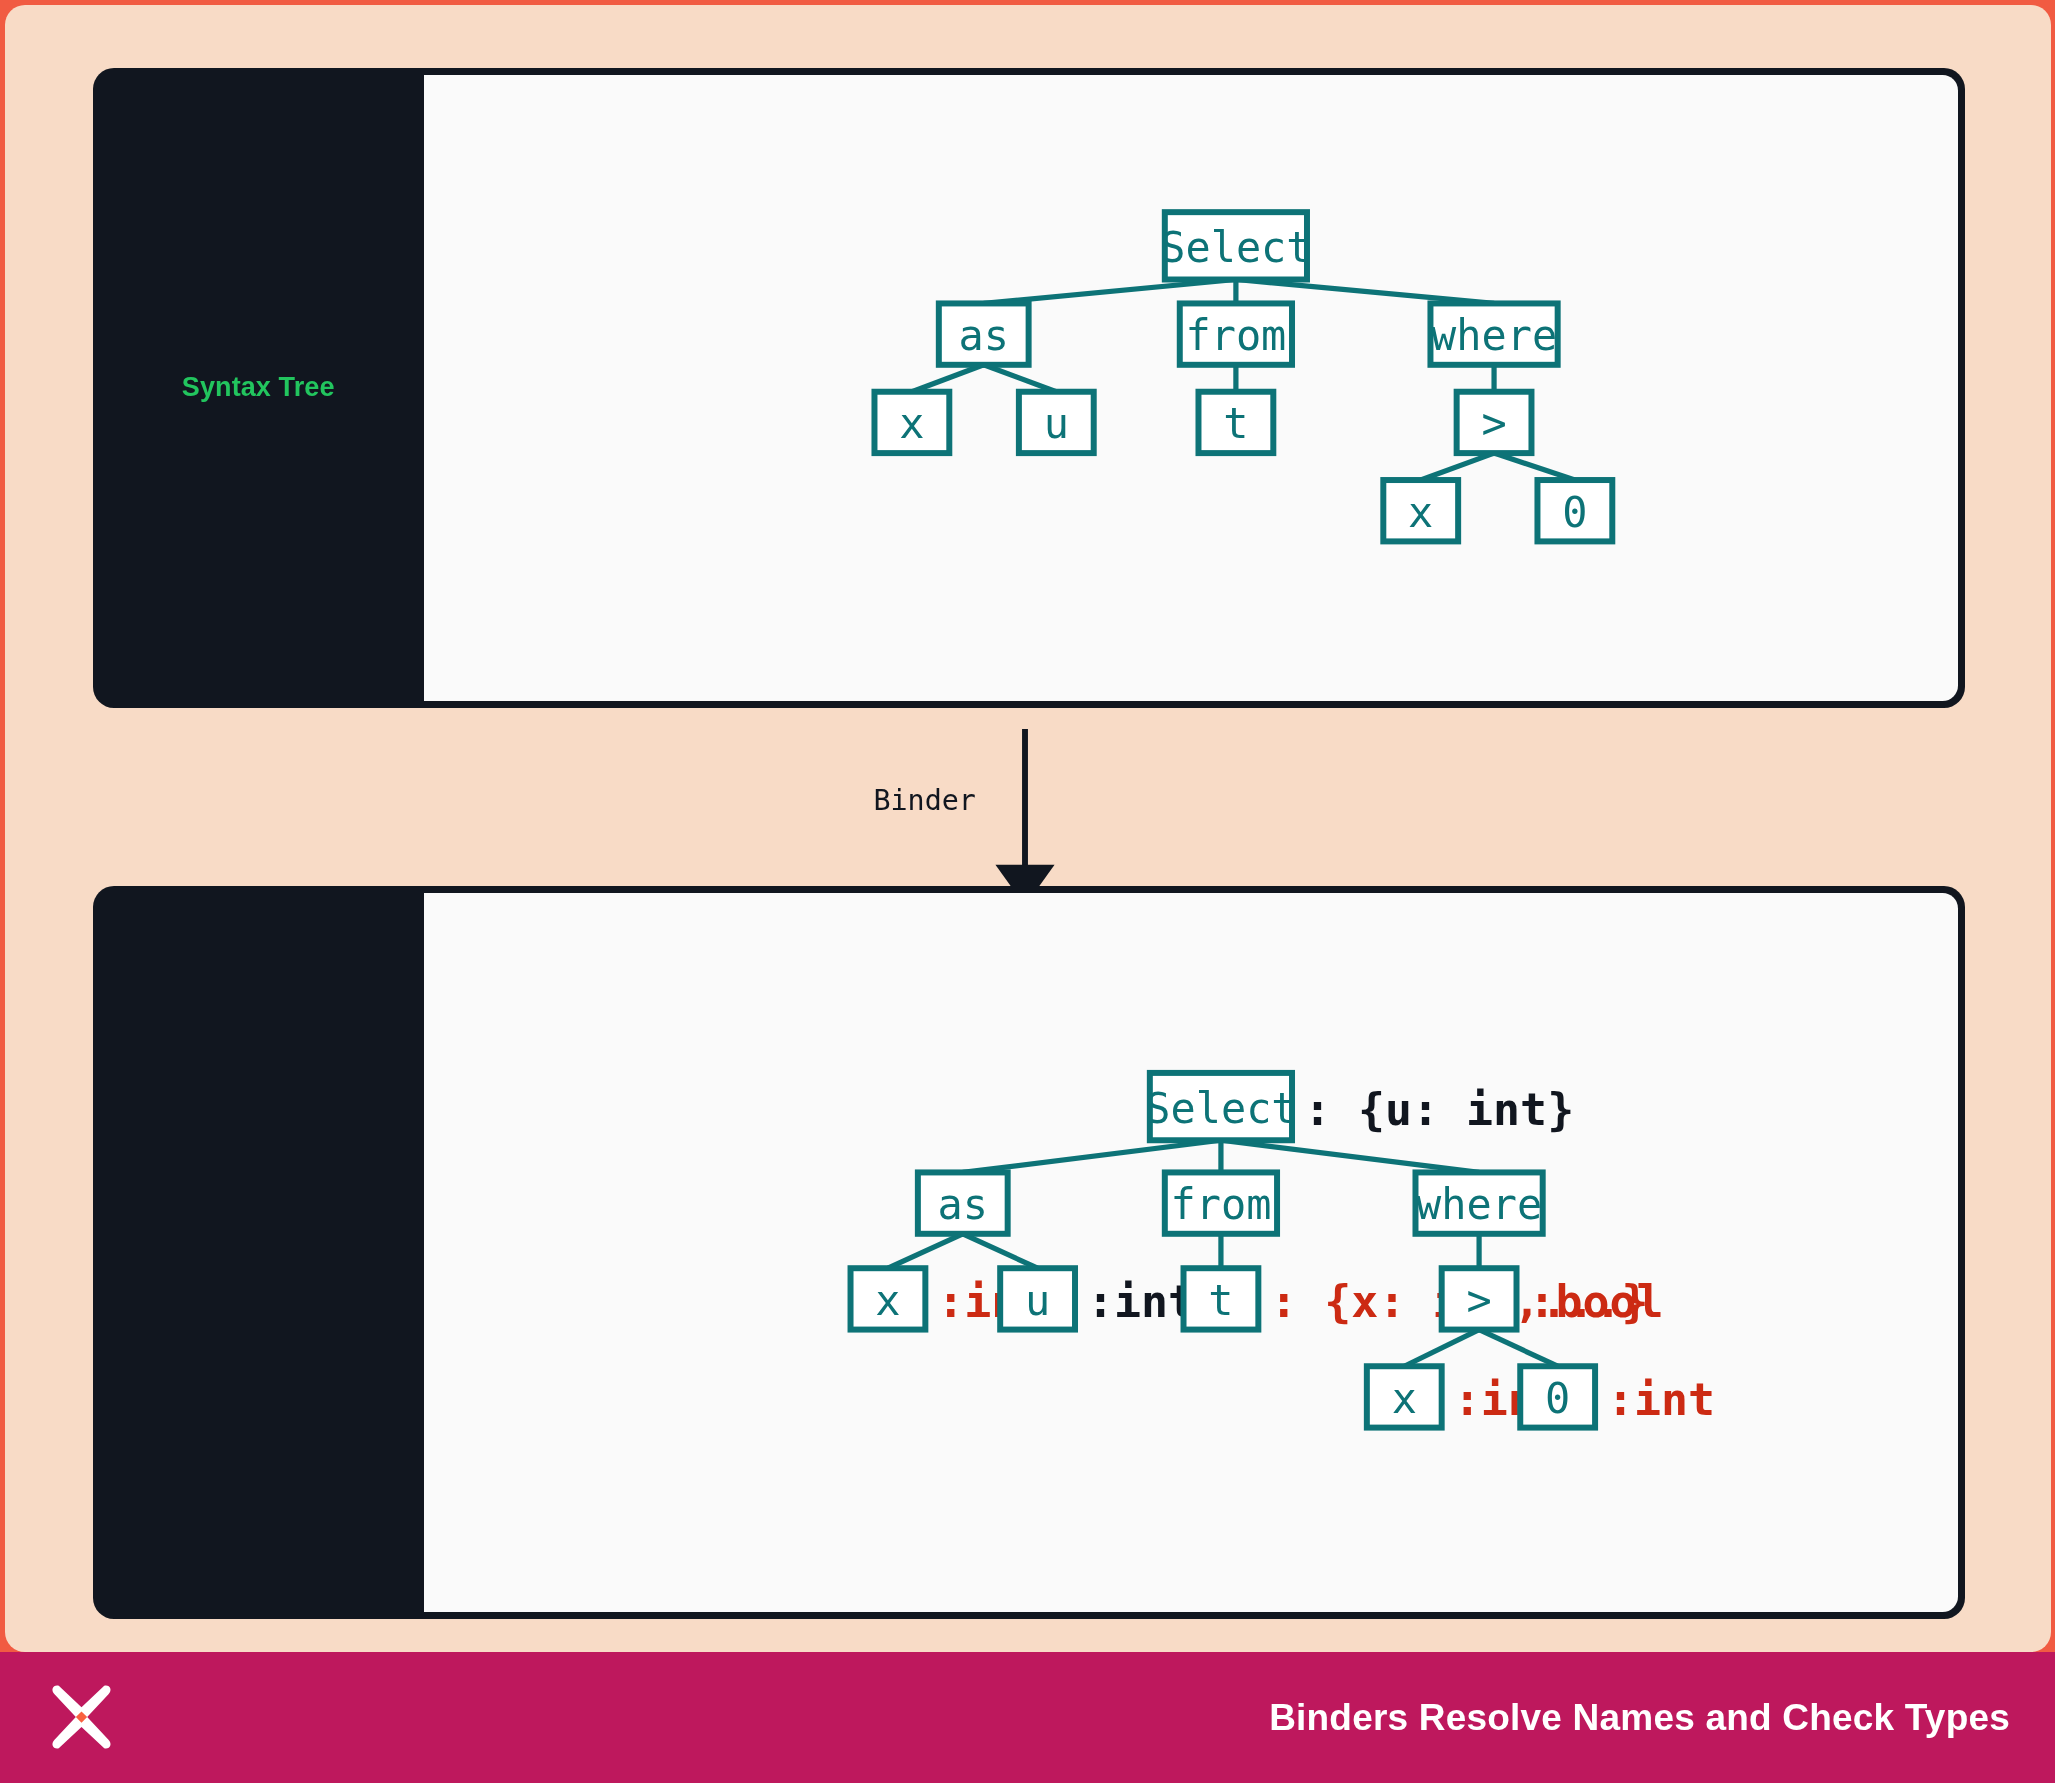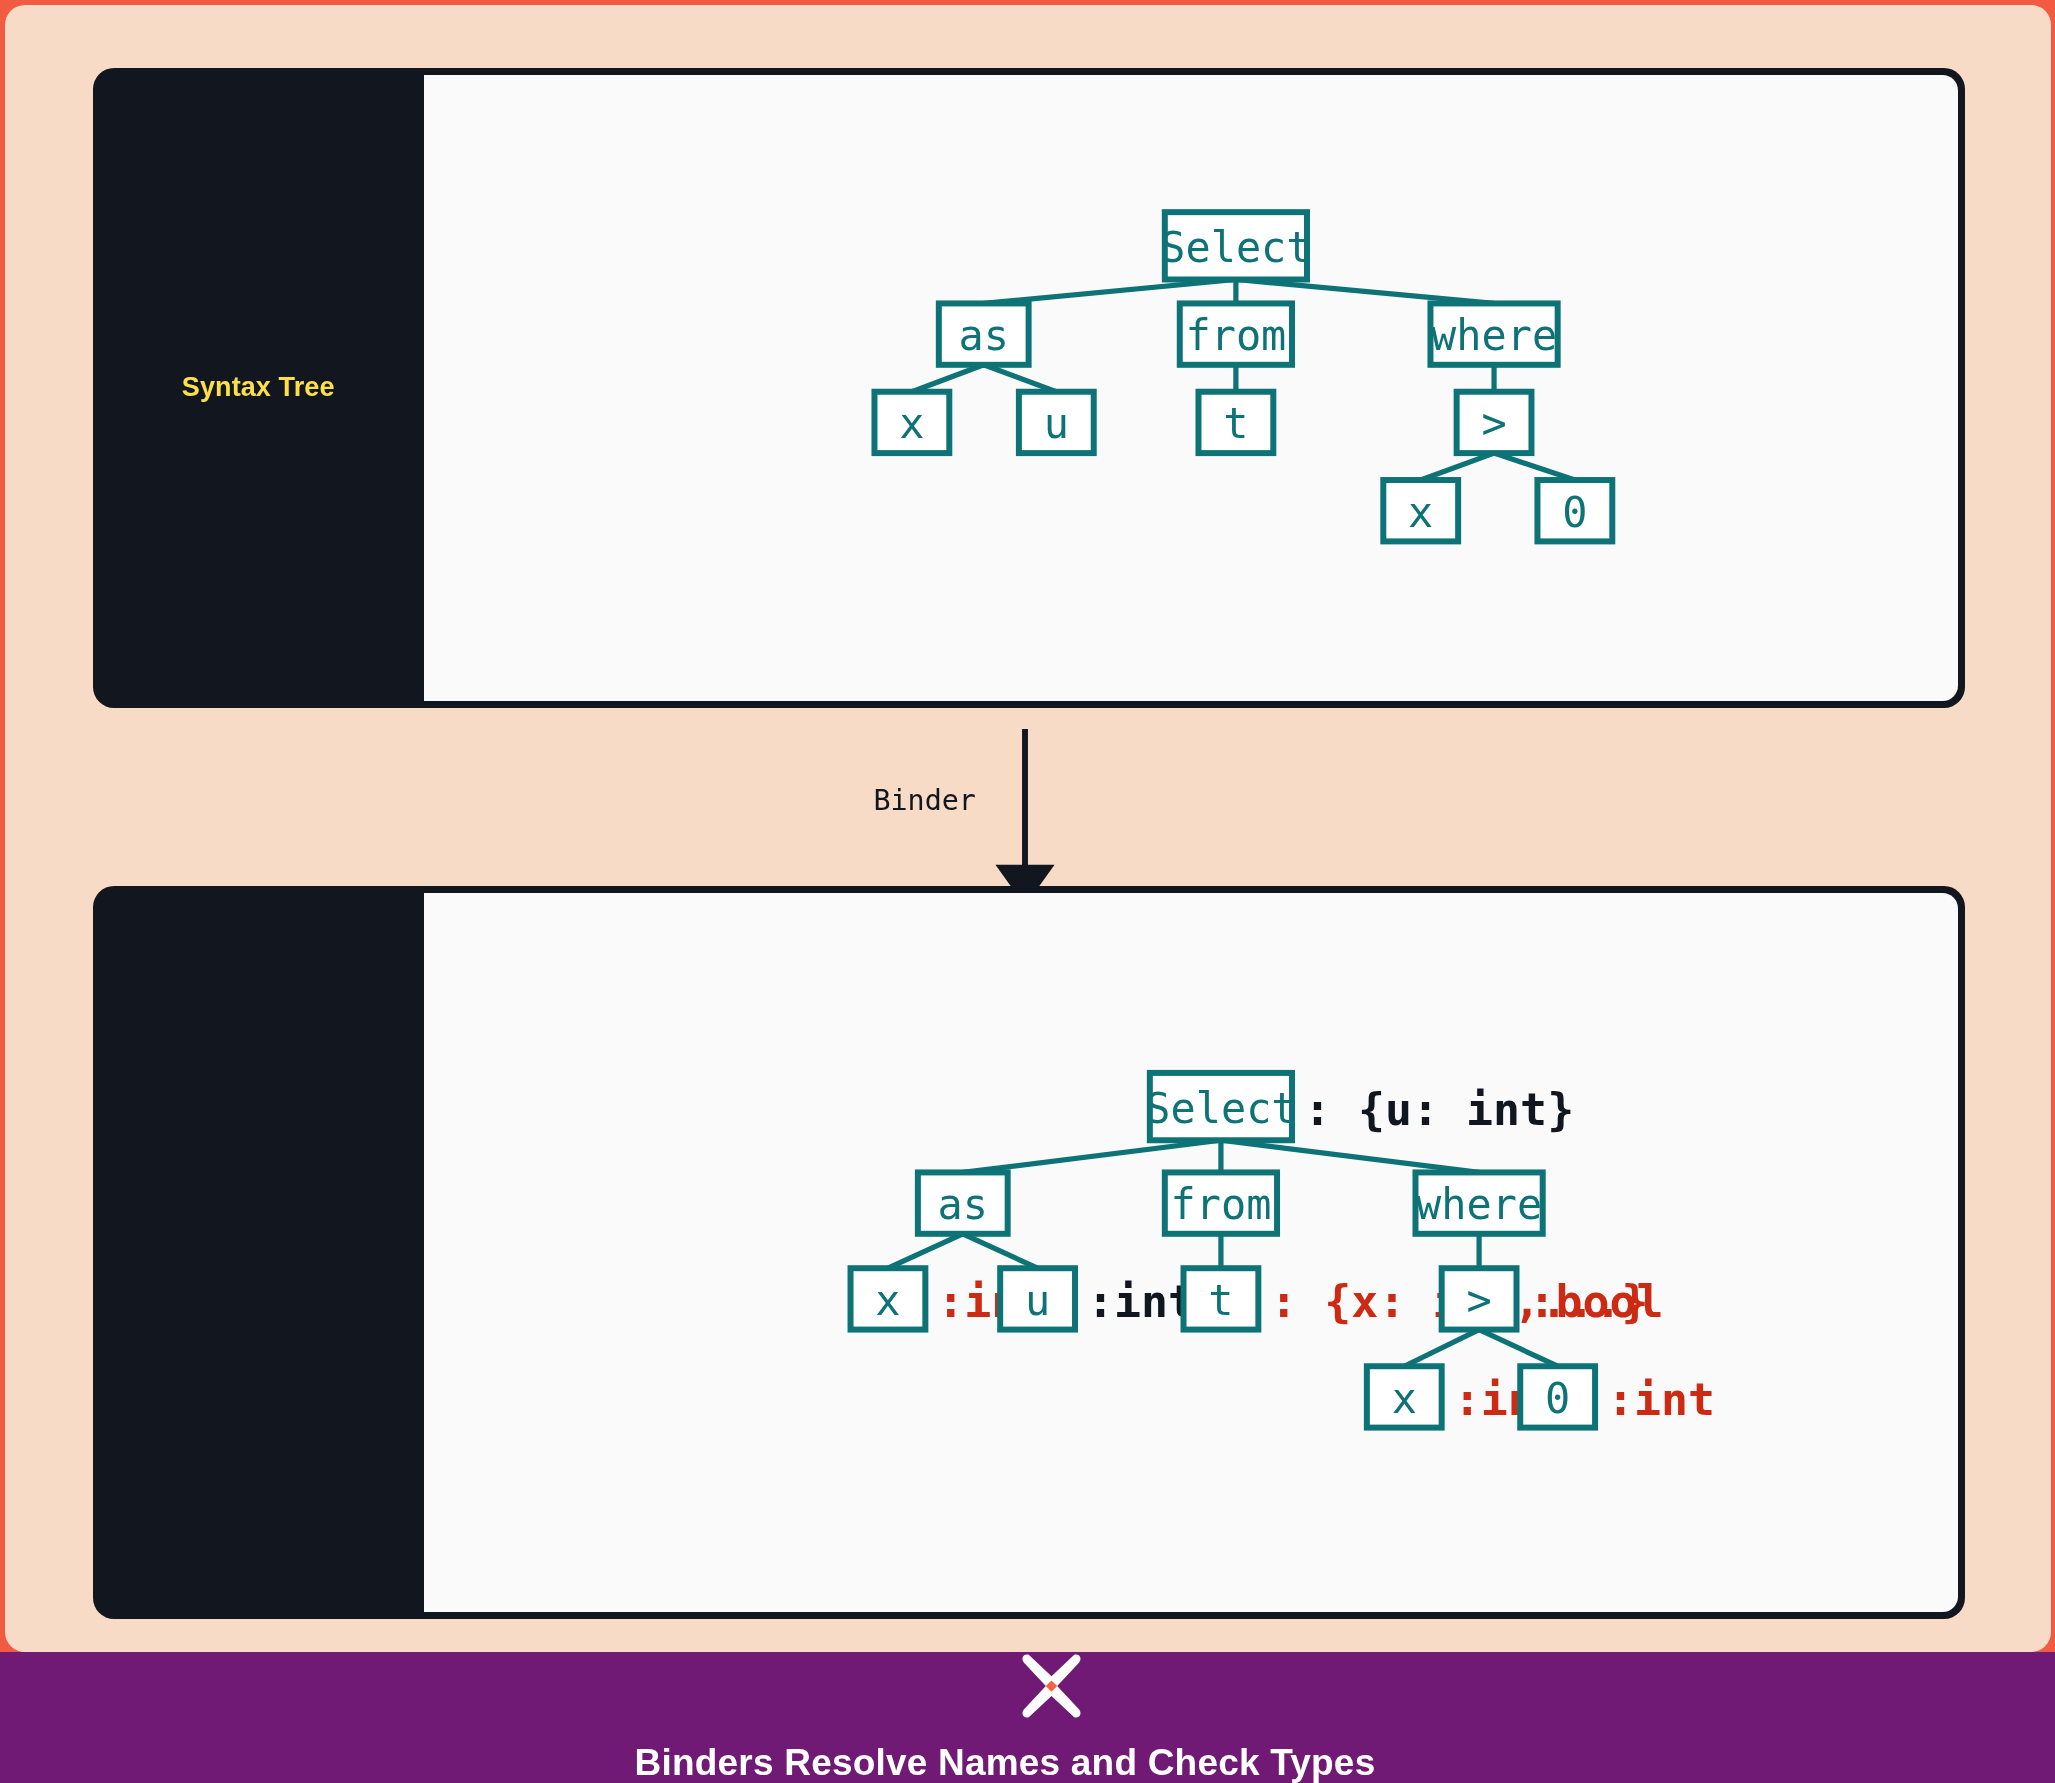--- a/index.html
+++ b/index.html
@@ -27,21 +27,21 @@
   .panel{
     position:absolute;
     background:#11161f;
     border-radius:21px;
     overflow:hidden;
     box-sizing:border-box;
   }
   .panel .sidebar{
     position:absolute;left:0;top:0;bottom:0;width:331px;
     display:flex;align-items:center;justify-content:center;
-    color:#fde047;
+    color:#22c55e;
     font-size:27px;font-weight:700;line-height:1.45;
     text-align:center;
     letter-spacing:0.1px;
   }
   .panel .stage{
     position:absolute;top:7px;right:7px;bottom:7px;left:331px;
     background:#fafafa;
     border-radius:0 15.4px 15.4px 0;
     overflow:hidden;
     padding-left:24px;
@@ -75,22 +75,22 @@
   .binder .barrow{stroke:#11161f;stroke-width:10;fill:none;}
   .binder .bhead{fill:#11161f;}
   .binder .blabel{
     font-family:"DejaVu Sans Mono","Liberation Mono",monospace;
     font-size:48px;fill:#11161f;text-anchor:end;dominant-baseline:central;
   }
 
   
   .footer{
     position:absolute;left:0;bottom:0;width:2056px;height:132px;
-    background:#701a75;
-    display:flex;align-items:center;justify-content:space-between;flex-direction:column;
+    background:#be185d;
+    display:flex;align-items:center;justify-content:space-between;
   }
   .footer .logo{
     margin-left:46px;width:71px;height:71px;
   }
   .footer .tagline{
     margin-right:46px;
     color:#ffffff;font-size:37px;font-weight:700;
     font-family:"Liberation Sans", sans-serif;
     letter-spacing:0.2px;
     white-space:nowrap;

